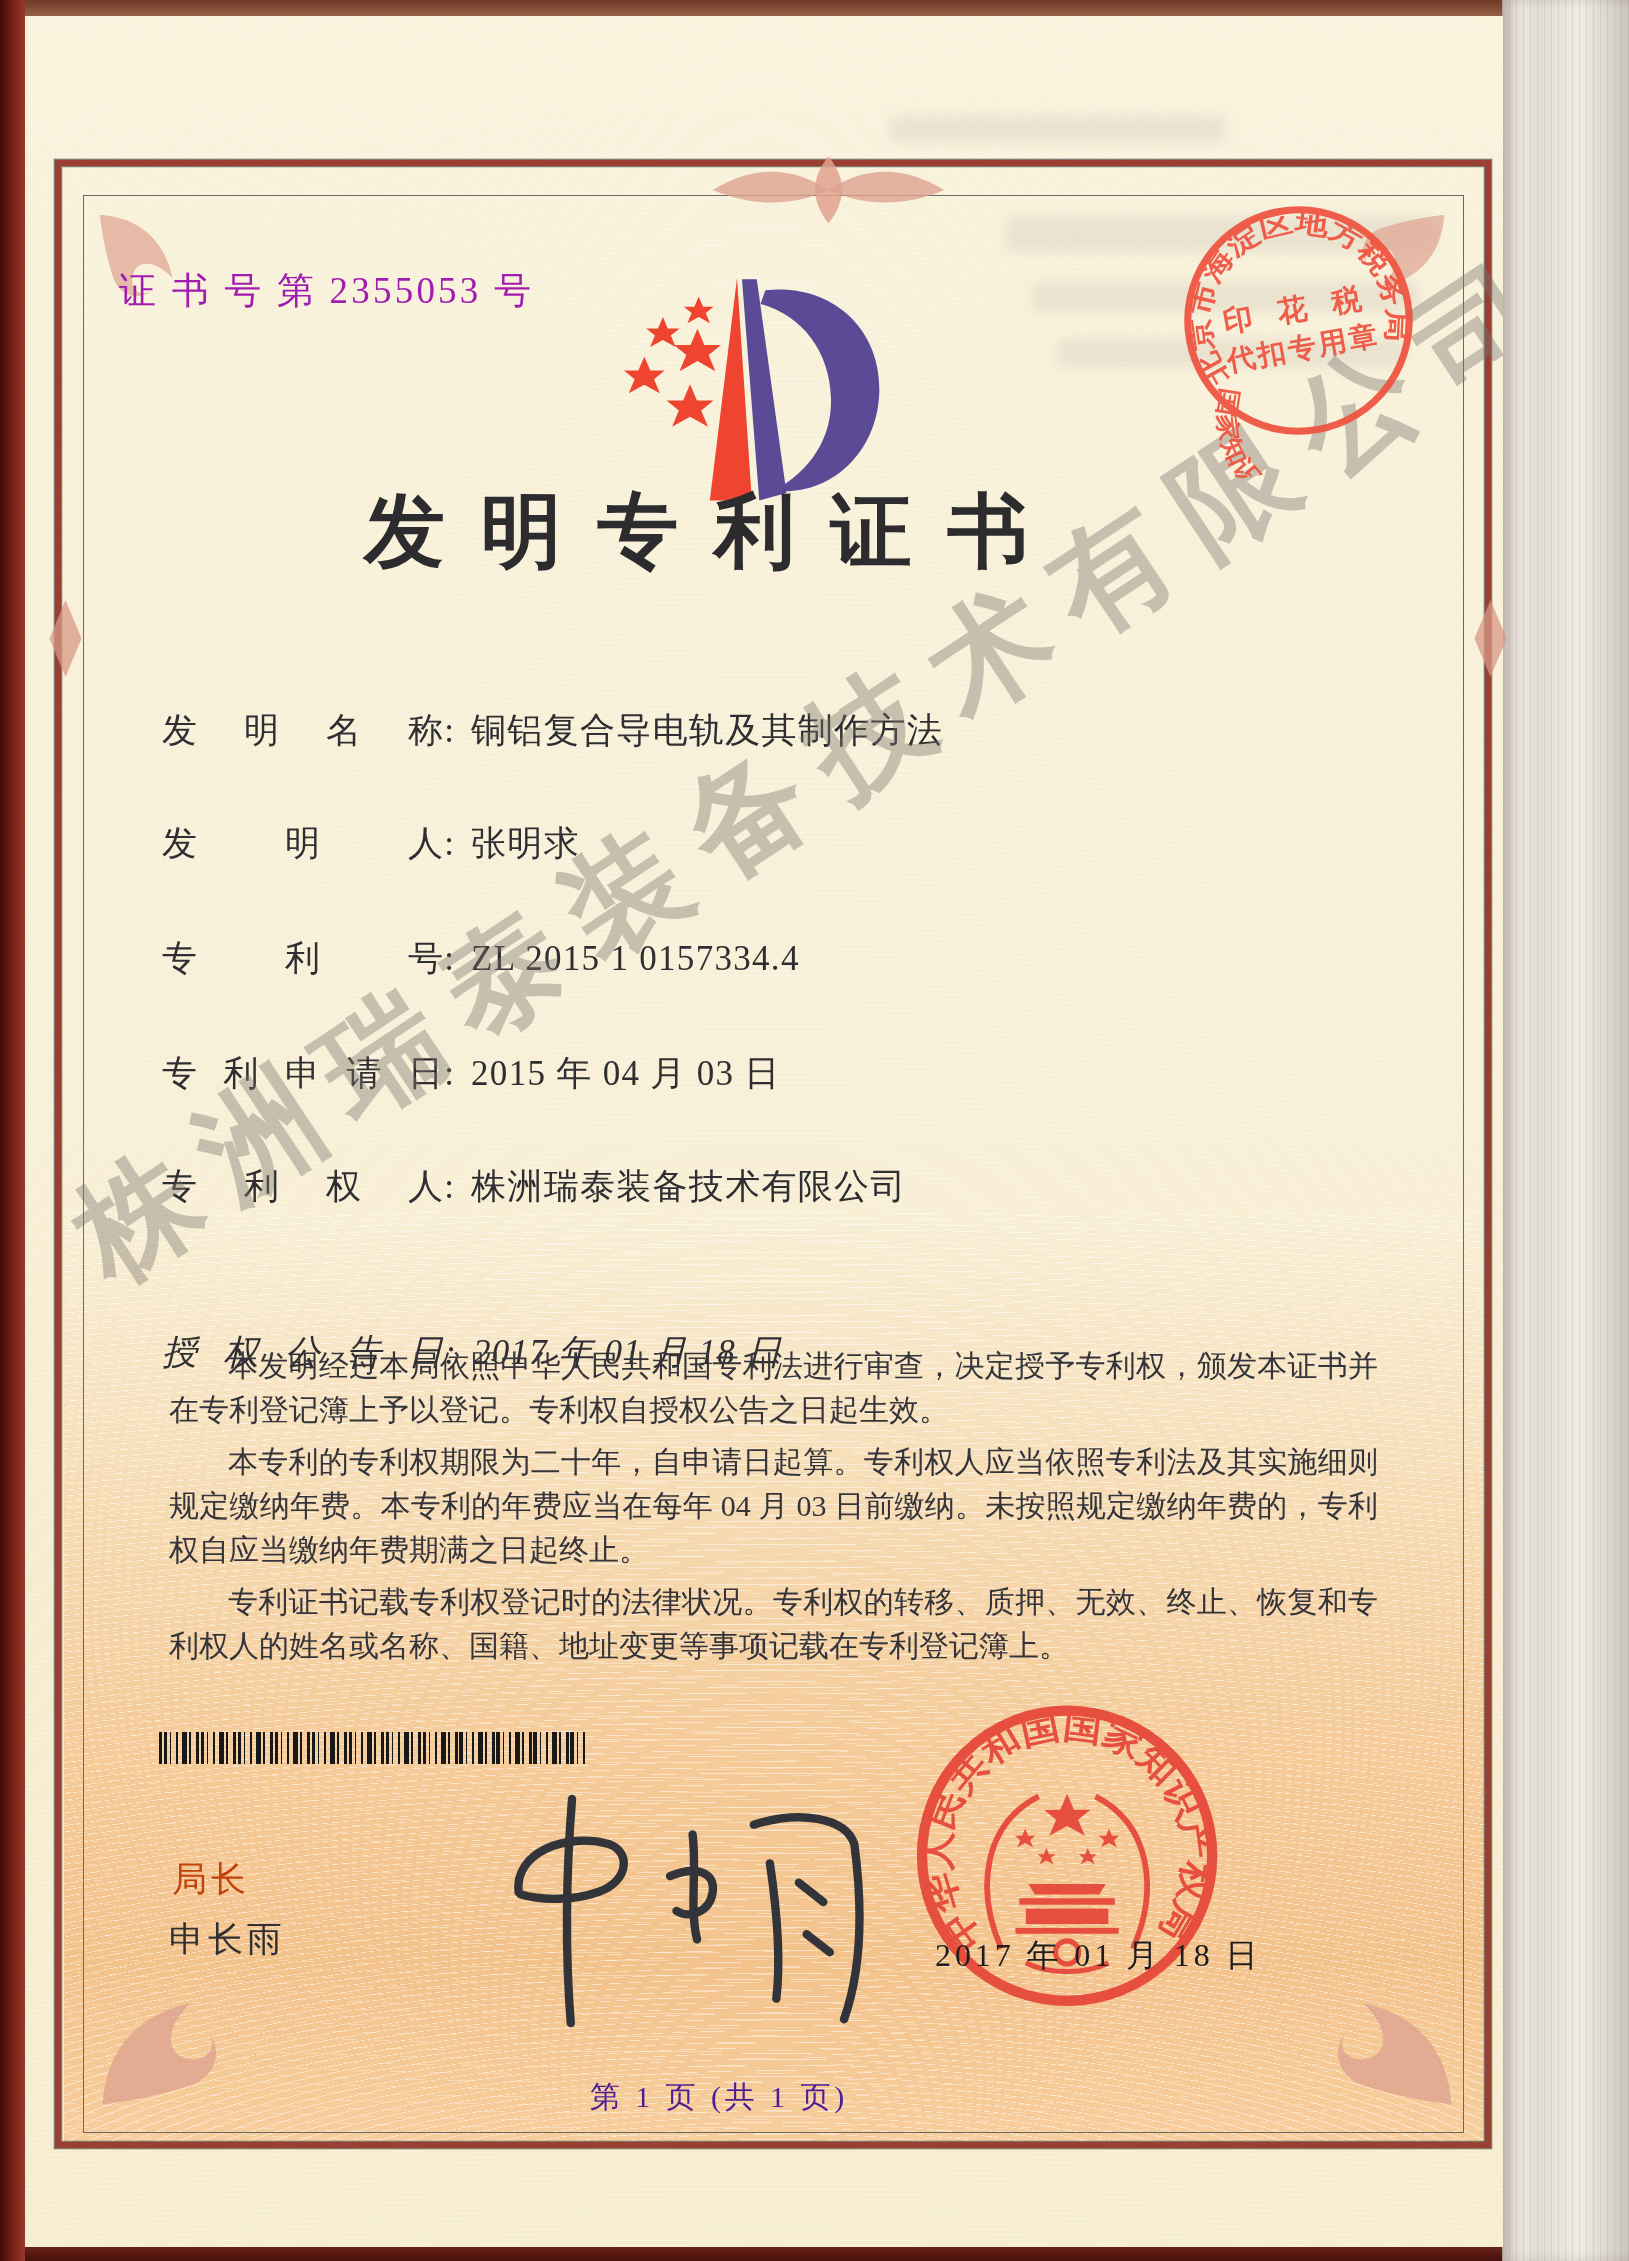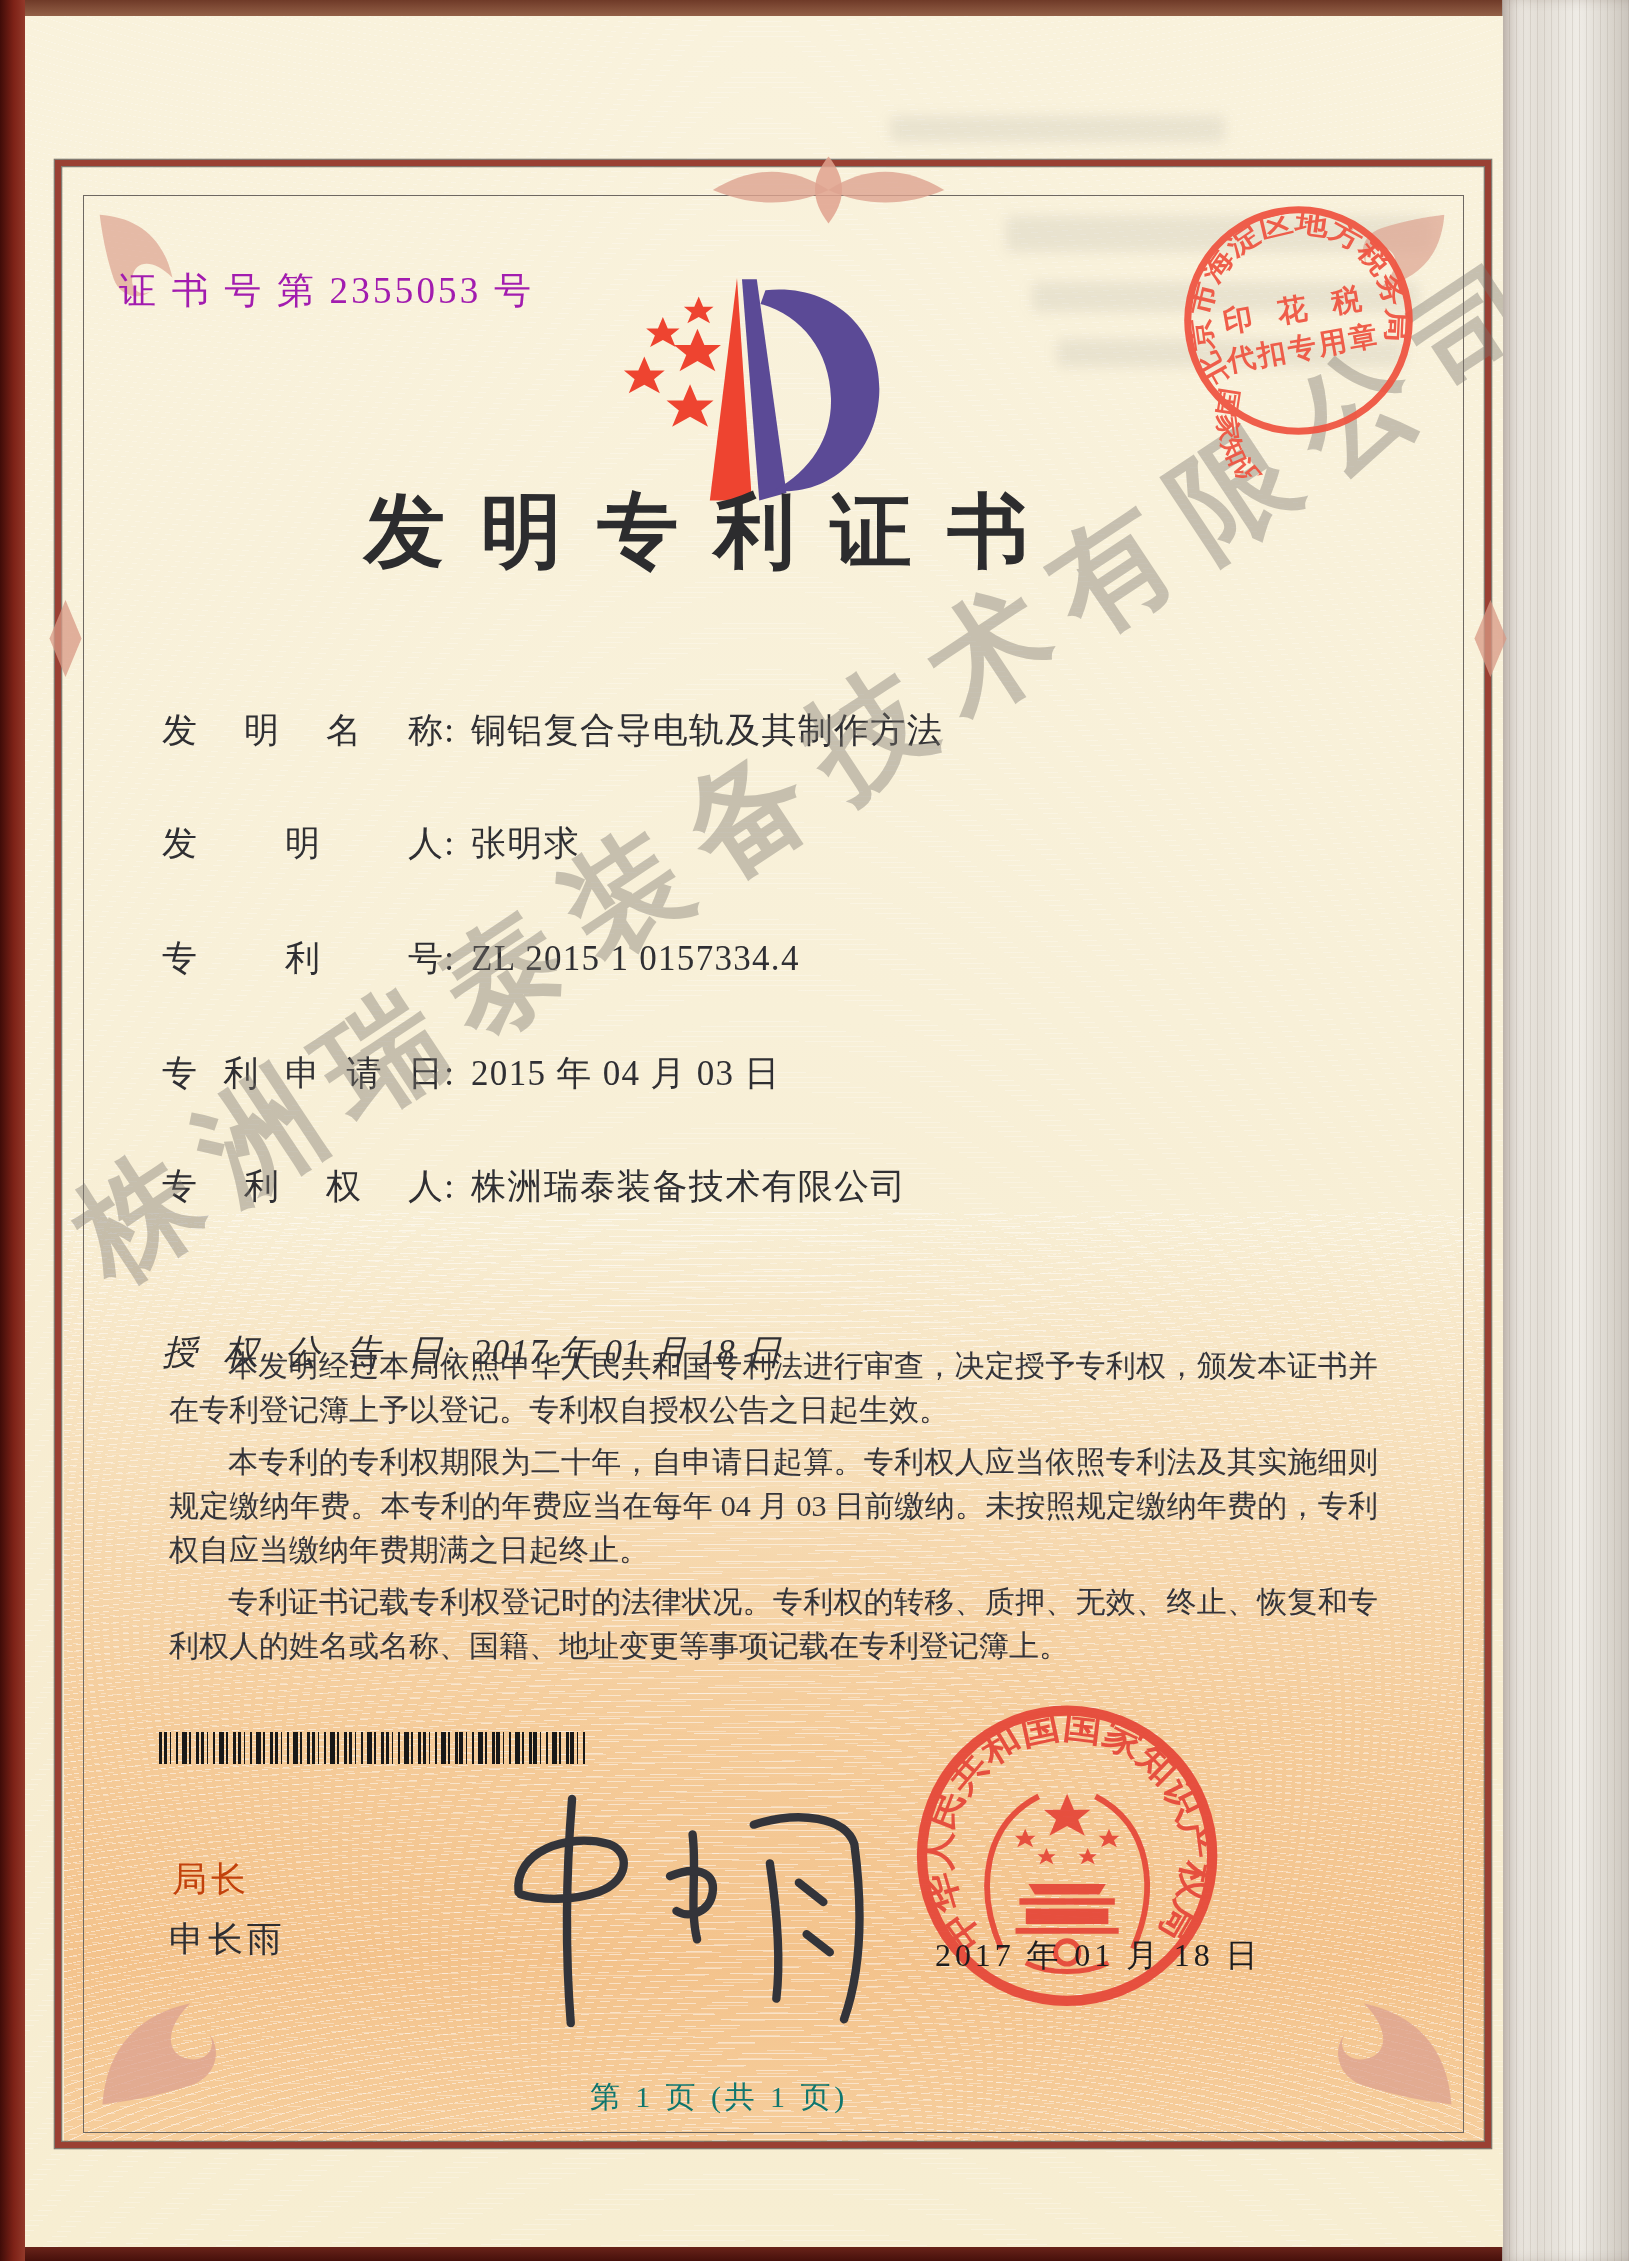--- a/index.html
+++ b/index.html
@@ -71,21 +71,21 @@
   .director-label{position:absolute;left:172px;top:1856px;z-index:3;font-size:35px;color:#c2410c;letter-spacing:3.9px;}
   .director-name{position:absolute;left:169px;top:1916px;z-index:3;font-size:35px;color:#2f2f33;letter-spacing:3.9px;text-align:center;}
   .signature{position:absolute;left:438px;top:1773px;width:464px;height:258px;z-index:3;}
 
   .seal{position:absolute;left:893px;top:1670px;width:374px;height:374px;z-index:5;opacity:.95;}
   .seal-date{position:absolute;left:935px;top:1934px;z-index:6;font-size:32px;color:#1d1d1f;
     letter-spacing:3.9px;white-space:nowrap;}
   .tax-stamp{position:absolute;left:1153px;top:175px;width:291px;height:291px;z-index:5;
     transform:rotate(-10deg);opacity:.93;}
 
-  .footer-page{position:absolute;left:590px;top:2077px;z-index:3;font-size:30px;color:#0f766e;letter-spacing:3.9px;}
+  .footer-page{position:absolute;left:590px;top:2077px;z-index:3;font-size:30px;color:#4c1d95;letter-spacing:3.9px;}
 
   
   .wm-clip{position:absolute;left:24.5px;top:15.5px;width:1478px;height:2231px;overflow:hidden;
     z-index:4;pointer-events:none;}
   .watermark{position:absolute;left:64px;top:1154px;white-space:nowrap;
     font-family:"Liberation Sans","DejaVu Sans",sans-serif;font-weight:700;
     font-size:119px;letter-spacing:27px;color:rgba(122,117,110,.40);
     transform:rotate(-33.5deg);transform-origin:left center;}
 </style>
 </head>

